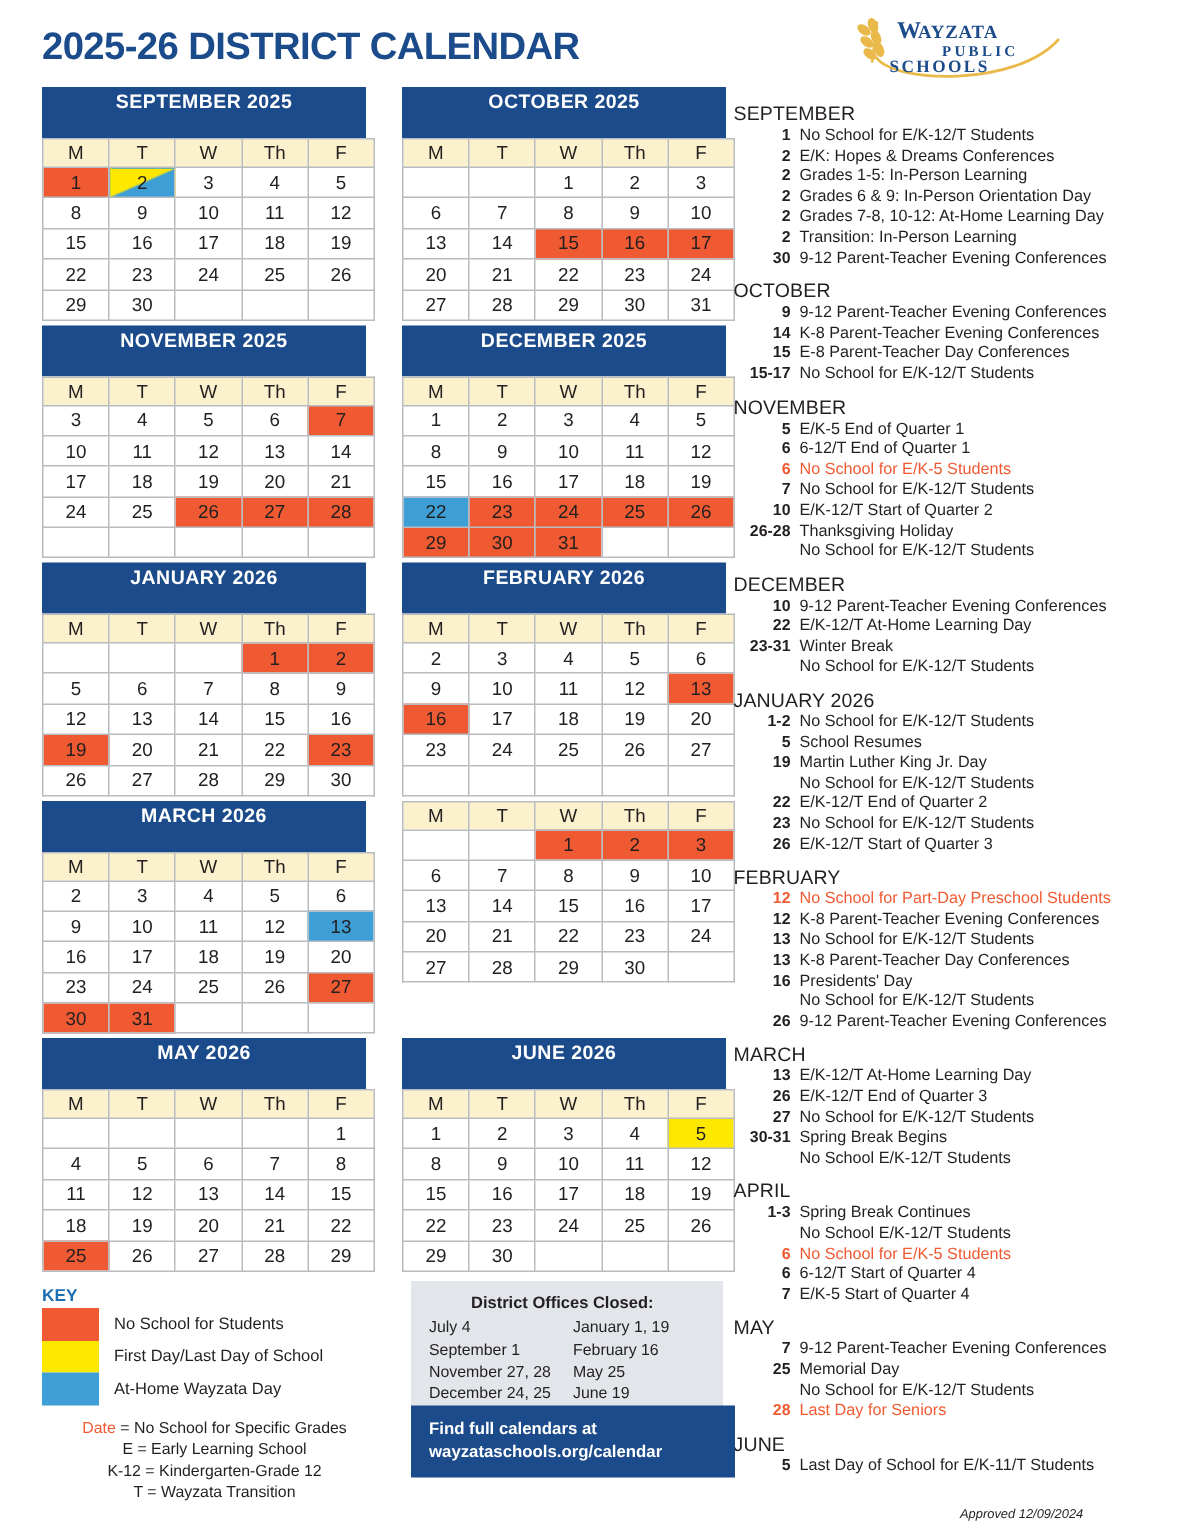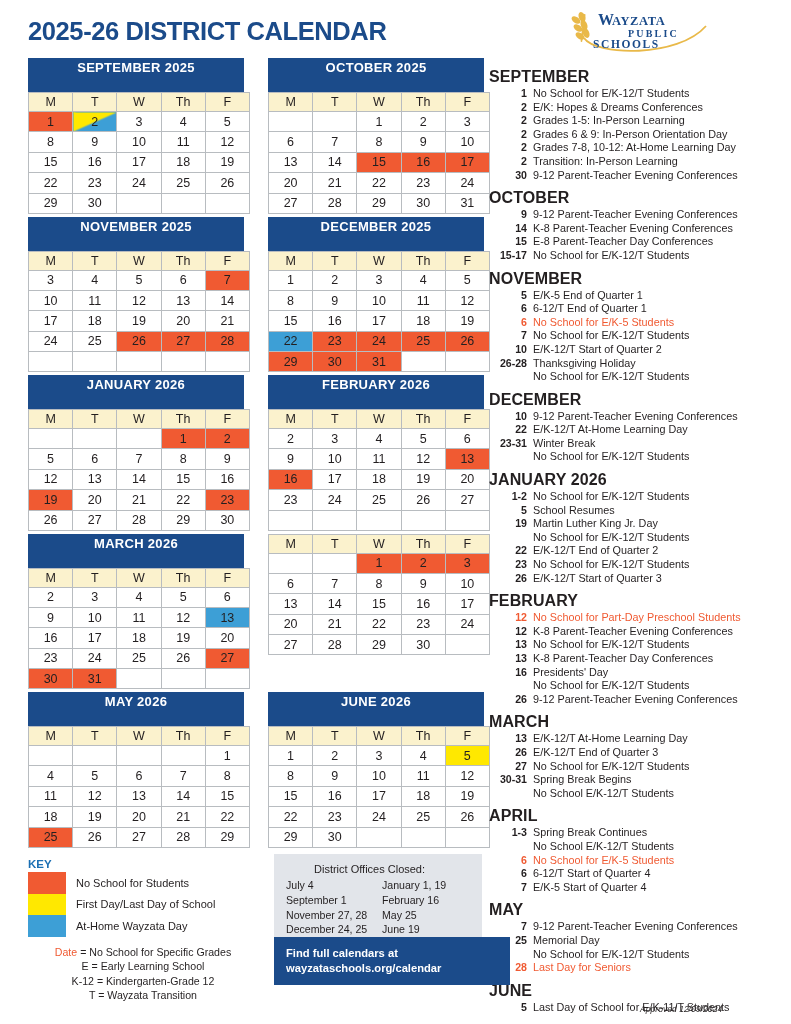--- a/index.html
+++ b/index.html
@@ -89,22 +89,22 @@
   }
   td.empty { background: #ffffff; }
 
   
   #events {
     position: absolute;
     left: 489px; top: 68px;
     width: 298px;
   }
   .ev-month {
-    font-size: 16px;
-    font-weight: bold;
+    font-size: 13px;
+    font-weight: normal;
     color: #231f20;
     letter-spacing: 0.1px;
     margin-top: 7px;
     margin-bottom: 1px;
   }
   .ev-month:first-child { margin-top: 0; }
   .ev-row {
     display: flex;
     align-items: baseline;
     line-height: 13.6px;
@@ -164,36 +164,36 @@
   #offices {
     position: absolute;
     left: 274px; top: 854px;
     width: 208px;
     background: #e2e5ea;
     padding: 9px 12px 10px 12px;
     box-sizing: border-box;
   }
   #offices-title {
     font-size: 11px;
-    font-weight: normal;
+    font-weight: bold;
     margin-bottom: 3px;
     padding-left: 28px;
   }
   .off-row {
     display: flex;
     font-size: 10.6px;
     line-height: 14.8px;
   }
   .off-left { width: 96px; min-width: 96px; }
   .off-right { }
 
   #findbox {
     position: absolute;
     left: 274px; top: 937px;
-    width: 236px;
+    width: 216px;
     background: #1b4b8a;
     color: #ffffff;
     padding: 9px 12px 10px 12px;
     box-sizing: border-box;
   }
   .find-line {
     font-size: 11.2px;
     font-weight: bold;
     line-height: 14.5px;
     white-space: nowrap;

